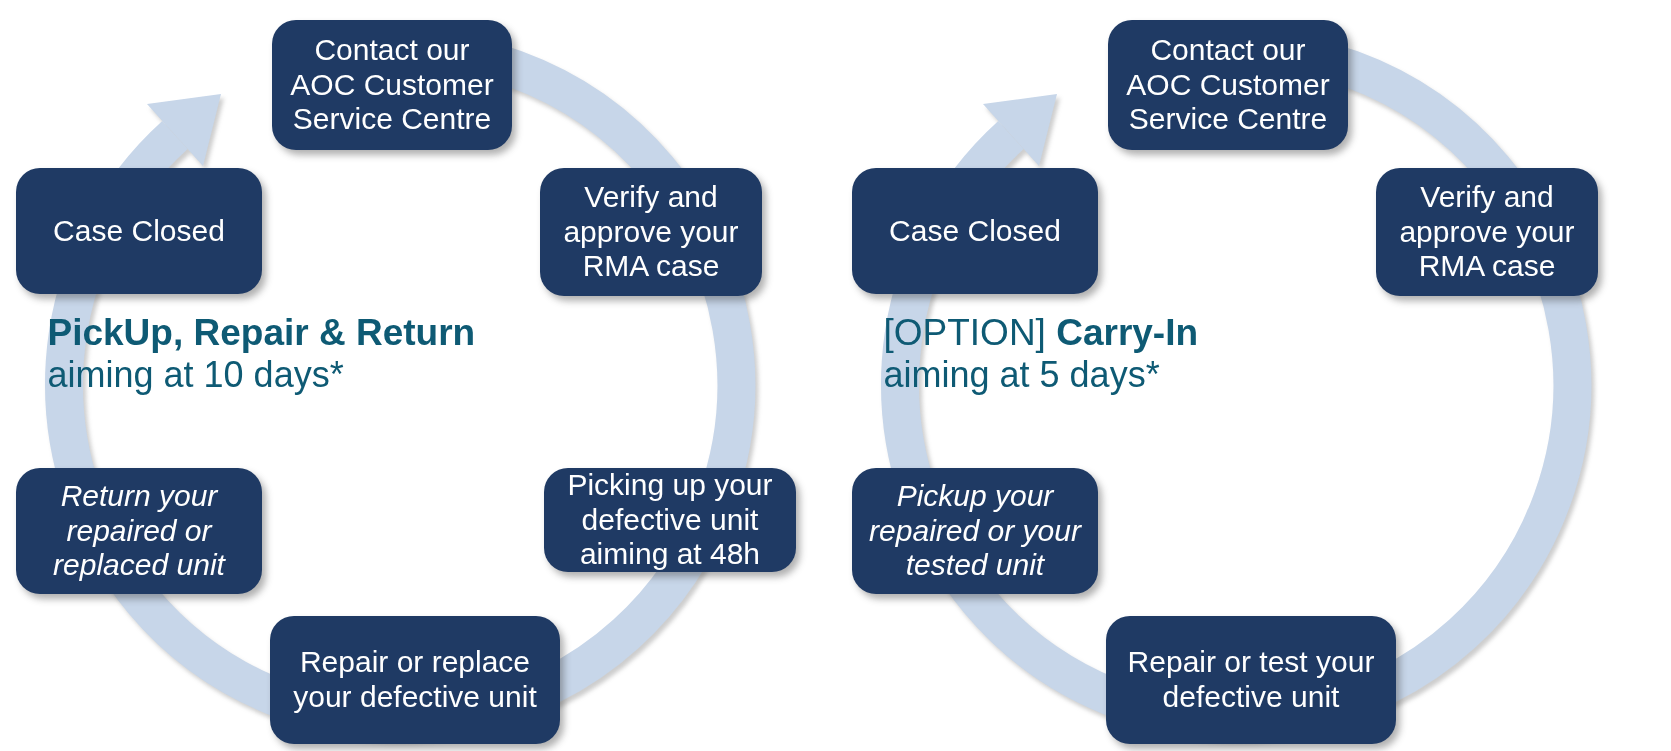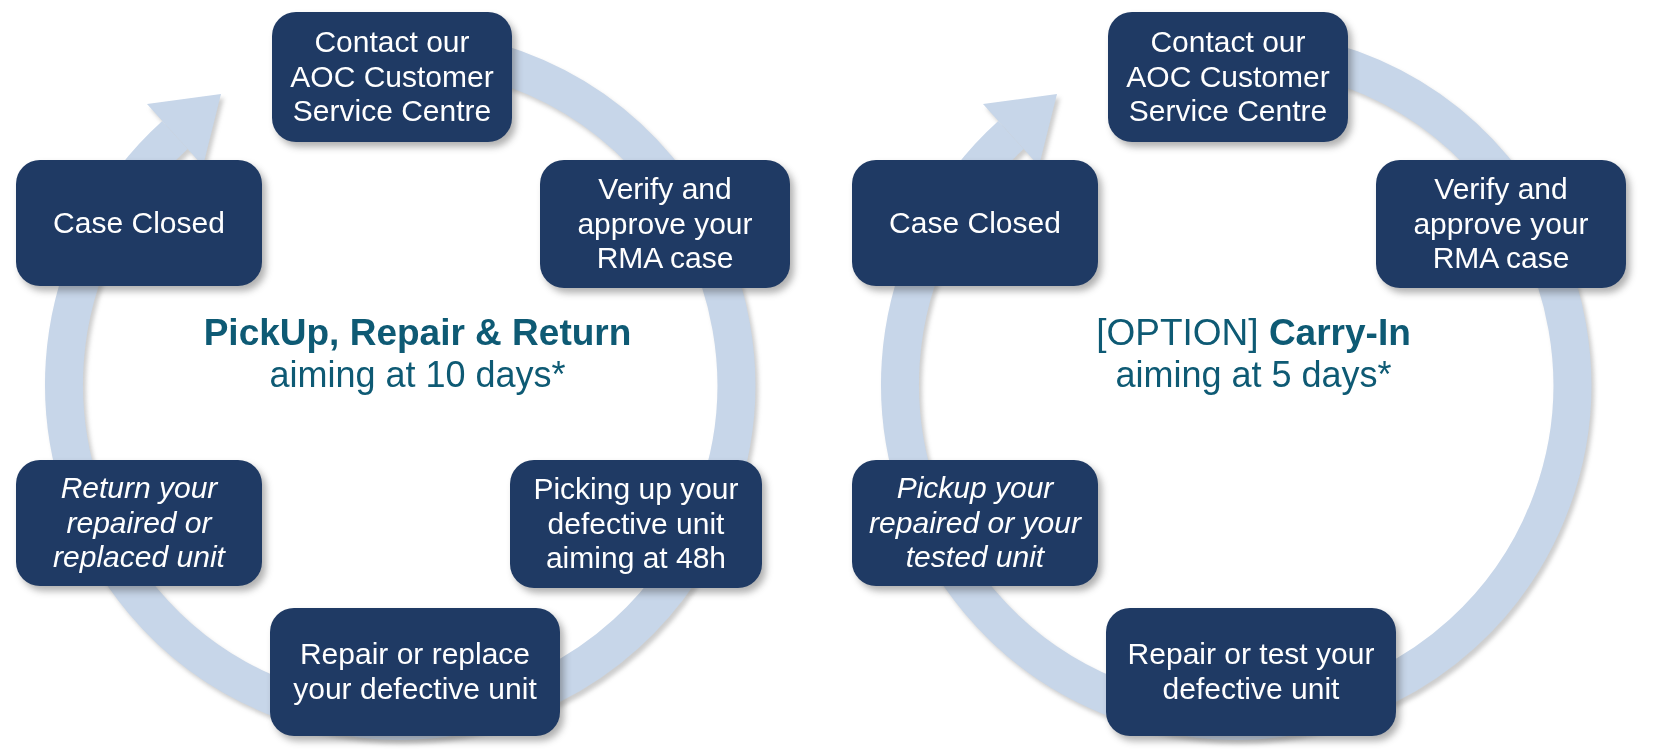--- a/index.html
+++ b/index.html
@@ -21,30 +21,31 @@
   .step{
     position:absolute;
     background:var(--c-box_fill);
     color:var(--c-box_text);
     border-radius:24px;
     display:flex;align-items:center;justify-content:center;
     text-align:center;
     font-size:30px;line-height:1.16;
     padding:8px 14px;box-sizing:border-box;
     box-shadow:4px 5px 7px rgba(60,60,60,0.40);
+    margin-top:8px;
   }
   .pos-top{left:272px;top:12px;width:240px;height:130px;}
-  .pos-upper-right{left:540px;top:160px;width:250px;height:128px;}
-  .pos-lower-right{left:510px;top:460px;width:252px;height:128px;}
+  .pos-upper-right{left:540px;top:160px;width:222px;height:128px;}
+  .pos-lower-right{left:544px;top:460px;width:252px;height:104px;}
   .pos-bottom{left:270px;top:608px;width:290px;height:128px;}
   .pos-lower-left{left:16px;top:460px;width:246px;height:126px;font-style:italic;}
   .pos-upper-left{left:16px;top:160px;width:246px;height:126px;}
   .center-text{
     position:absolute;left:50%;top:312px;transform:translateX(-50%);
-    width:740px;text-align:center;color:var(--c-title_text);
+    width:740px;color:var(--c-title_text);
   }
   .center-title{font-size:37px;font-weight:normal;white-space:nowrap;}
   .center-title .bold{font-weight:bold;}
   .center-sub{font-size:36px;white-space:nowrap;}
 </style>
 </head>
 <body>
 
 <div class="stage">
 

